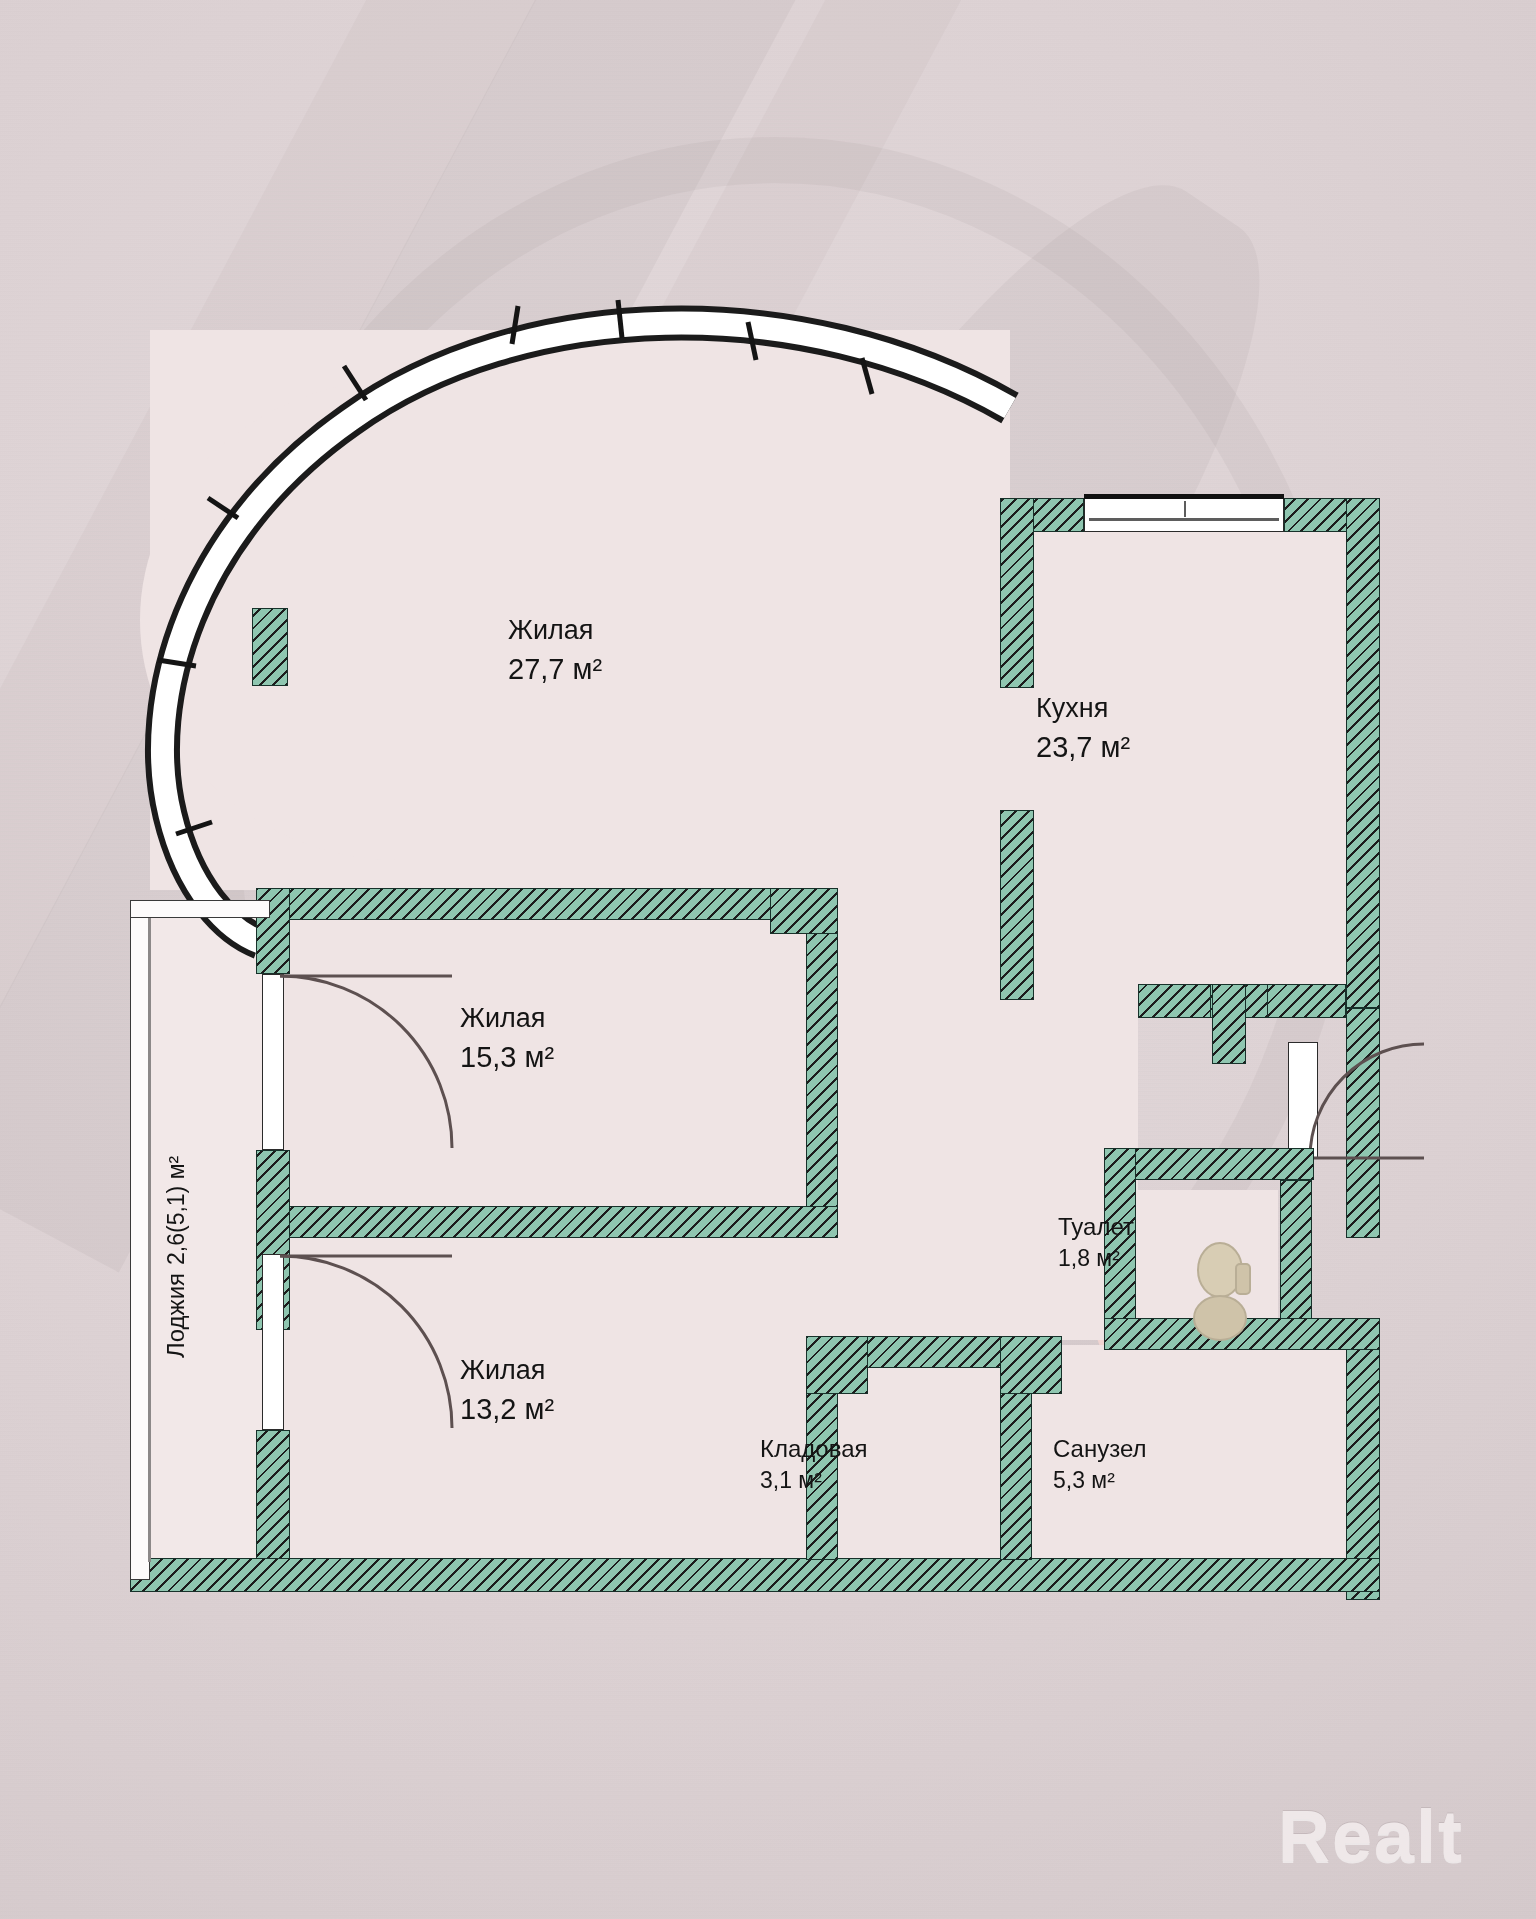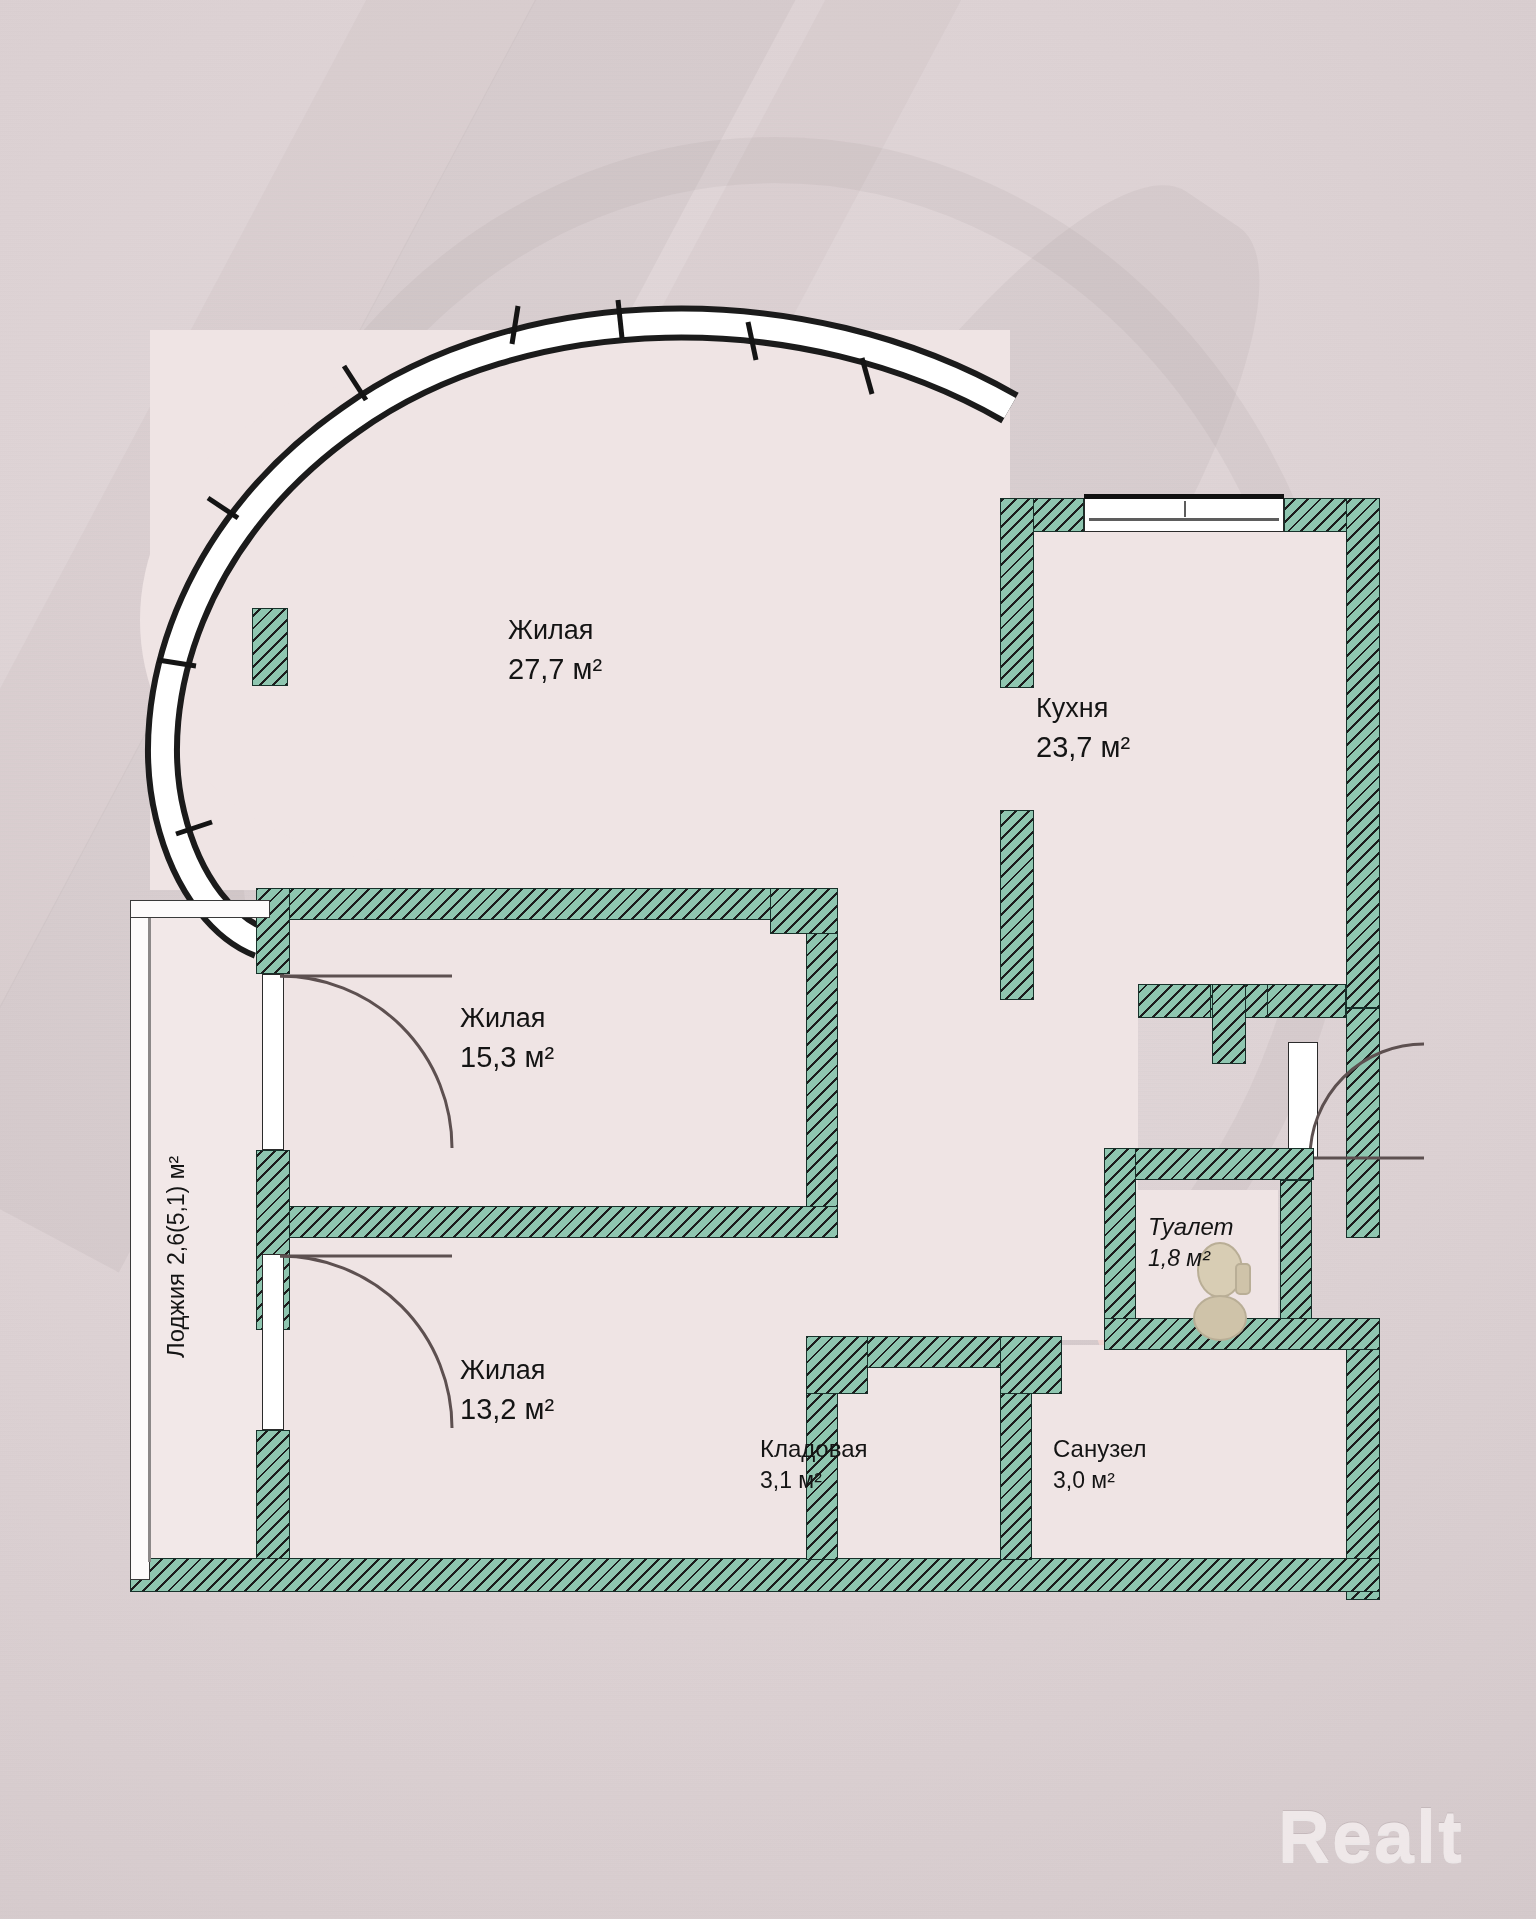--- a/index.html
+++ b/index.html
@@ -278,38 +278,38 @@
     <span class="nm">Кухня</span>
     <span class="ar">23,7 м²</span>
   </div>
 
   <div class="lbl" style="left:460px;top:1000px;width:200px;">
     <span class="nm">Жилая</span>
     <span class="ar">15,3 м²</span>
   </div>
 
 
-  <div class="lbl sm" style="left:1148px;top:1210px;width:180px;font-style:italic;">
+  <div class="lbl sm" style="left:1058px;top:1210px;width:180px;">
     <span class="nm">Туалет</span>
     <span class="ar">1,8 м²</span>
   </div>
 
   <div class="lbl" style="left:460px;top:1352px;width:200px;">
     <span class="nm">Жилая</span>
     <span class="ar">13,2 м²</span>
   </div>
 
   <div class="lbl sm" style="left:760px;top:1432px;width:240px;">
     <span class="nm">Кладовая</span>
     <span class="ar">3,1 м²</span>
   </div>
 
   <div class="lbl sm" style="left:1053px;top:1432px;width:220px;">
     <span class="nm">Санузел</span>
-    <span class="ar">3,0 м²</span>
+    <span class="ar">5,3 м²</span>
   </div>
 
   <div class="lbl vert sm" style="left:158px;top:1128px;height:230px;">
     <span class="nm">Лоджия</span>
     <span class="ar">2,6(5,1) м²</span>
   </div>
 
 </div>
 
 <div id="realt-wm">Realt</div>

